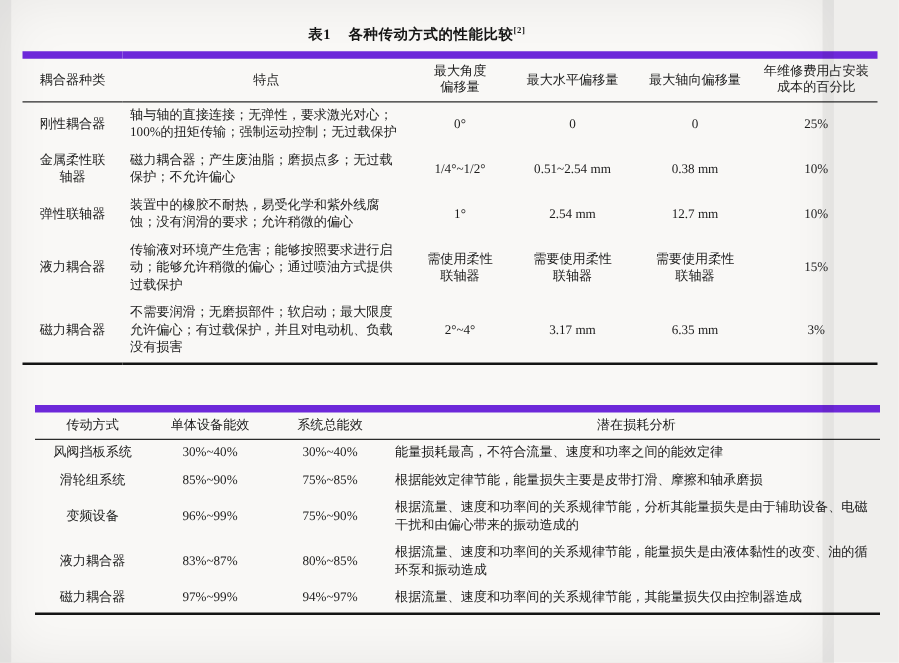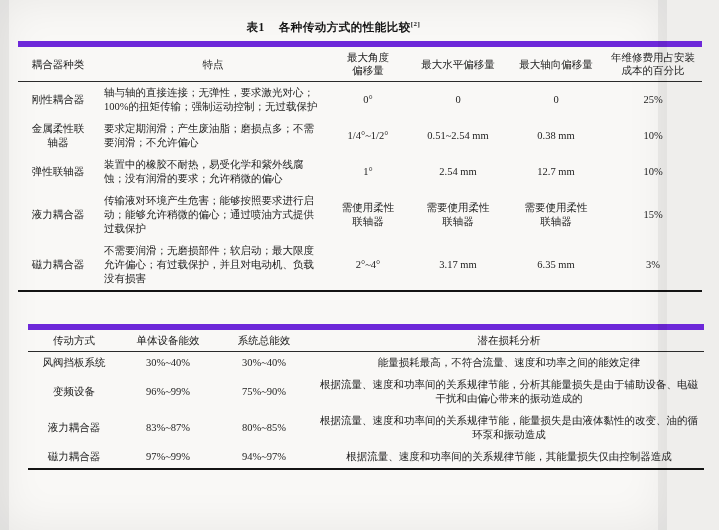--- a/index.html
+++ b/index.html
@@ -61,21 +61,21 @@
   
   .t1 { width: 684px; margin: 6px 0 0 18px; }
   .t1 td.c-type { padding: 4px 10px; }
   .t1 td.c-feat { text-align: left; padding: 4px 6px; }
   .t1 td.c-ang  { padding: 4px 10px; }
   .t1 td.c-hor  { padding: 4px 14px; }
   .t1 td.c-axi  { padding: 4px 14px; }
 
   
   .t2 { width: 676px; margin: 5px 0 0 28px; }
-  .t2 td.c-ana, .t2 th.h-ana { text-align: center; padding-left: 4px; }
+  .t2 td.c-ana, .t2 th.h-ana { text-align: left; padding-left: 4px; }
   .t2 td { padding: 3.5px 2px; }
 
   .gap-between { height: 27px; }
   .top-pad { height: 20px; }
 </style>
 </head>
 <body>
 
 <div class="page">
   <div class="top-pad"></div>
@@ -109,21 +109,21 @@
       <tr>
         <td class="c-type">刚性耦合器</td>
         <td class="c-feat">轴与轴的直接连接；无弹性，要求激光对心；100%的扭矩传输；强制运动控制；无过载保护</td>
         <td class="c-ang">0°</td>
         <td class="c-hor">0</td>
         <td class="c-axi">0</td>
         <td>25%</td>
       </tr>
       <tr>
         <td class="c-type">金属柔性联轴器</td>
-        <td class="c-feat">要求定期润滑；产生废油脂；磨损点多；不需要润滑；不允许偏心</td>
+        <td class="c-feat">磁力耦合器；产生废油脂；磨损点多；无过载保护；不允许偏心</td>
         <td class="c-ang">1/4°~1/2°</td>
         <td class="c-hor">0.51~2.54 mm</td>
         <td class="c-axi">0.38 mm</td>
         <td>10%</td>
       </tr>
       <tr>
         <td class="c-type">弹性联轴器</td>
         <td class="c-feat">装置中的橡胶不耐热，易受化学和紫外线腐蚀；没有润滑的要求；允许稍微的偏心</td>
         <td class="c-ang">1°</td>
         <td class="c-hor">2.54 mm</td>
@@ -168,20 +168,26 @@
       </tr>
     </thead>
     <tbody>
       <tr>
         <td>风阀挡板系统</td>
         <td>30%~40%</td>
         <td>30%~40%</td>
         <td class="c-ana">能量损耗最高，不符合流量、速度和功率之间的能效定律</td>
       </tr>
       <tr>
+        <td>滑轮组系统</td>
+        <td>85%~90%</td>
+        <td>75%~85%</td>
+        <td class="c-ana">根据能效定律节能，能量损失主要是皮带打滑、摩擦和轴承磨损</td>
+      </tr>
+      <tr>
         <td>变频设备</td>
         <td>96%~99%</td>
         <td>75%~90%</td>
         <td class="c-ana">根据流量、速度和功率间的关系规律节能，分析其能量损失是由于辅助设备、电磁干扰和由偏心带来的振动造成的</td>
       </tr>
       <tr>
         <td>液力耦合器</td>
         <td>83%~87%</td>
         <td>80%~85%</td>
         <td class="c-ana">根据流量、速度和功率间的关系规律节能，能量损失是由液体黏性的改变、油的循环泵和振动造成</td>

